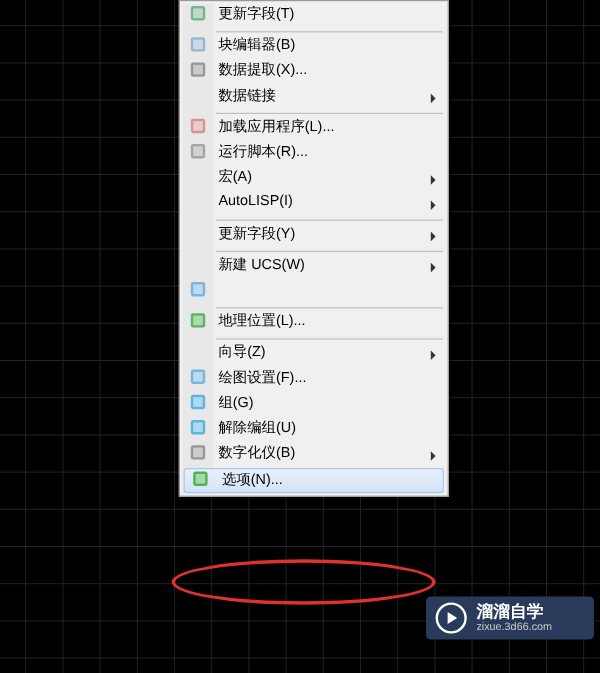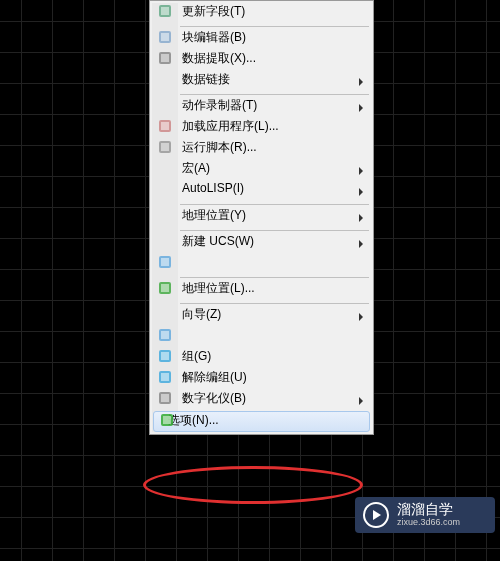--- a/index.html
+++ b/index.html
@@ -49,21 +49,21 @@
       padding-left: 30px;
       color: #000;
       cursor: default;
       z-index: 2;
     }
     .menu-item.highlight {
       background: linear-gradient(#e8f0fb, #d3e3f7);
       border: 1px solid #a8c8ec;
       border-radius: 3px;
       margin: 0 1px;
-      padding-left: 14px;
+      padding-left: 31px;
       height: 21px;
     }
     .menu-sep {
       height: 1px;
       background: #c0c0c0;
       margin: 2px 2px 2px 28px;
       z-index: 2;
       position: relative;
     }
     .submenu-arrow {
@@ -121,21 +121,21 @@
       margin-right: 8px;
     }
     .wm-tri {
       width: 0; height: 0;
       border-top: 5px solid transparent;
       border-bottom: 5px solid transparent;
       border-left: 8px solid #fff;
       margin-left: 2px;
     }
     .wm-text { display: flex; flex-direction: column; line-height: 1.1; }
-    .wm-cn { font-size: 14px; font-weight: normal; }
+    .wm-cn { font-size: 14px; font-weight: bold; }
     .wm-url { font-size: 9px; color: #ccc; }
   </style>
 </head>
 <body>
 
 <div class="grid-bg"></div>
 
 <div class="menu">
   <div class="icon-col"></div>
   <div id="menu-items">
@@ -166,24 +166,20 @@
           </svg>
         </span>
         <span>数据提取(X)...</span>
       </div>
       <div class="menu-item">
         <span>数据链接</span>
         <span class="submenu-arrow"></span>
       </div>
       <div class="menu-sep"></div>
       <div class="menu-item">
-        <span>动作录制器(T)</span>
-        <span class="submenu-arrow"></span>
-      </div>
-      <div class="menu-item">
         <span class="menu-icon">
           <svg width="14" height="14">
             <rect x="1" y="1" width="12" height="12" rx="2" fill="#c88" opacity="0.85"></rect>
             <rect x="3" y="3" width="8" height="8" fill="#fff" opacity="0.5"></rect>
           </svg>
         </span>
         <span>加载应用程序(L)...</span>
       </div>
       <div class="menu-item">
         <span class="menu-icon">
@@ -197,21 +193,21 @@
       <div class="menu-item">
         <span>宏(A)</span>
         <span class="submenu-arrow"></span>
       </div>
       <div class="menu-item">
         <span>AutoLISP(I)</span>
         <span class="submenu-arrow"></span>
       </div>
       <div class="menu-sep"></div>
       <div class="menu-item">
-        <span>地理位置(Y)</span>
+        <span>更新字段(Y)</span>
         <span class="submenu-arrow"></span>
       </div>
       <div class="menu-sep"></div>
       <div class="menu-item">
         <span>新建 UCS(W)</span>
         <span class="submenu-arrow"></span>
       </div>
       <div class="menu-item">
         <span class="menu-icon">
           <svg width="14" height="14">
@@ -235,20 +231,21 @@
         <span>向导(Z)</span>
         <span class="submenu-arrow"></span>
       </div>
       <div class="menu-item">
         <span class="menu-icon">
           <svg width="14" height="14">
             <rect x="1" y="1" width="12" height="12" rx="2" fill="#6ad" opacity="0.85"></rect>
             <rect x="3" y="3" width="8" height="8" fill="#fff" opacity="0.5"></rect>
           </svg>
         </span>
+        <span>绘图设置(F)...</span>
       </div>
       <div class="menu-item">
         <span class="menu-icon">
           <svg width="14" height="14">
             <rect x="1" y="1" width="12" height="12" rx="2" fill="#4ad" opacity="0.85"></rect>
             <rect x="3" y="3" width="8" height="8" fill="#fff" opacity="0.5"></rect>
           </svg>
         </span>
         <span>组(G)</span>
       </div>

